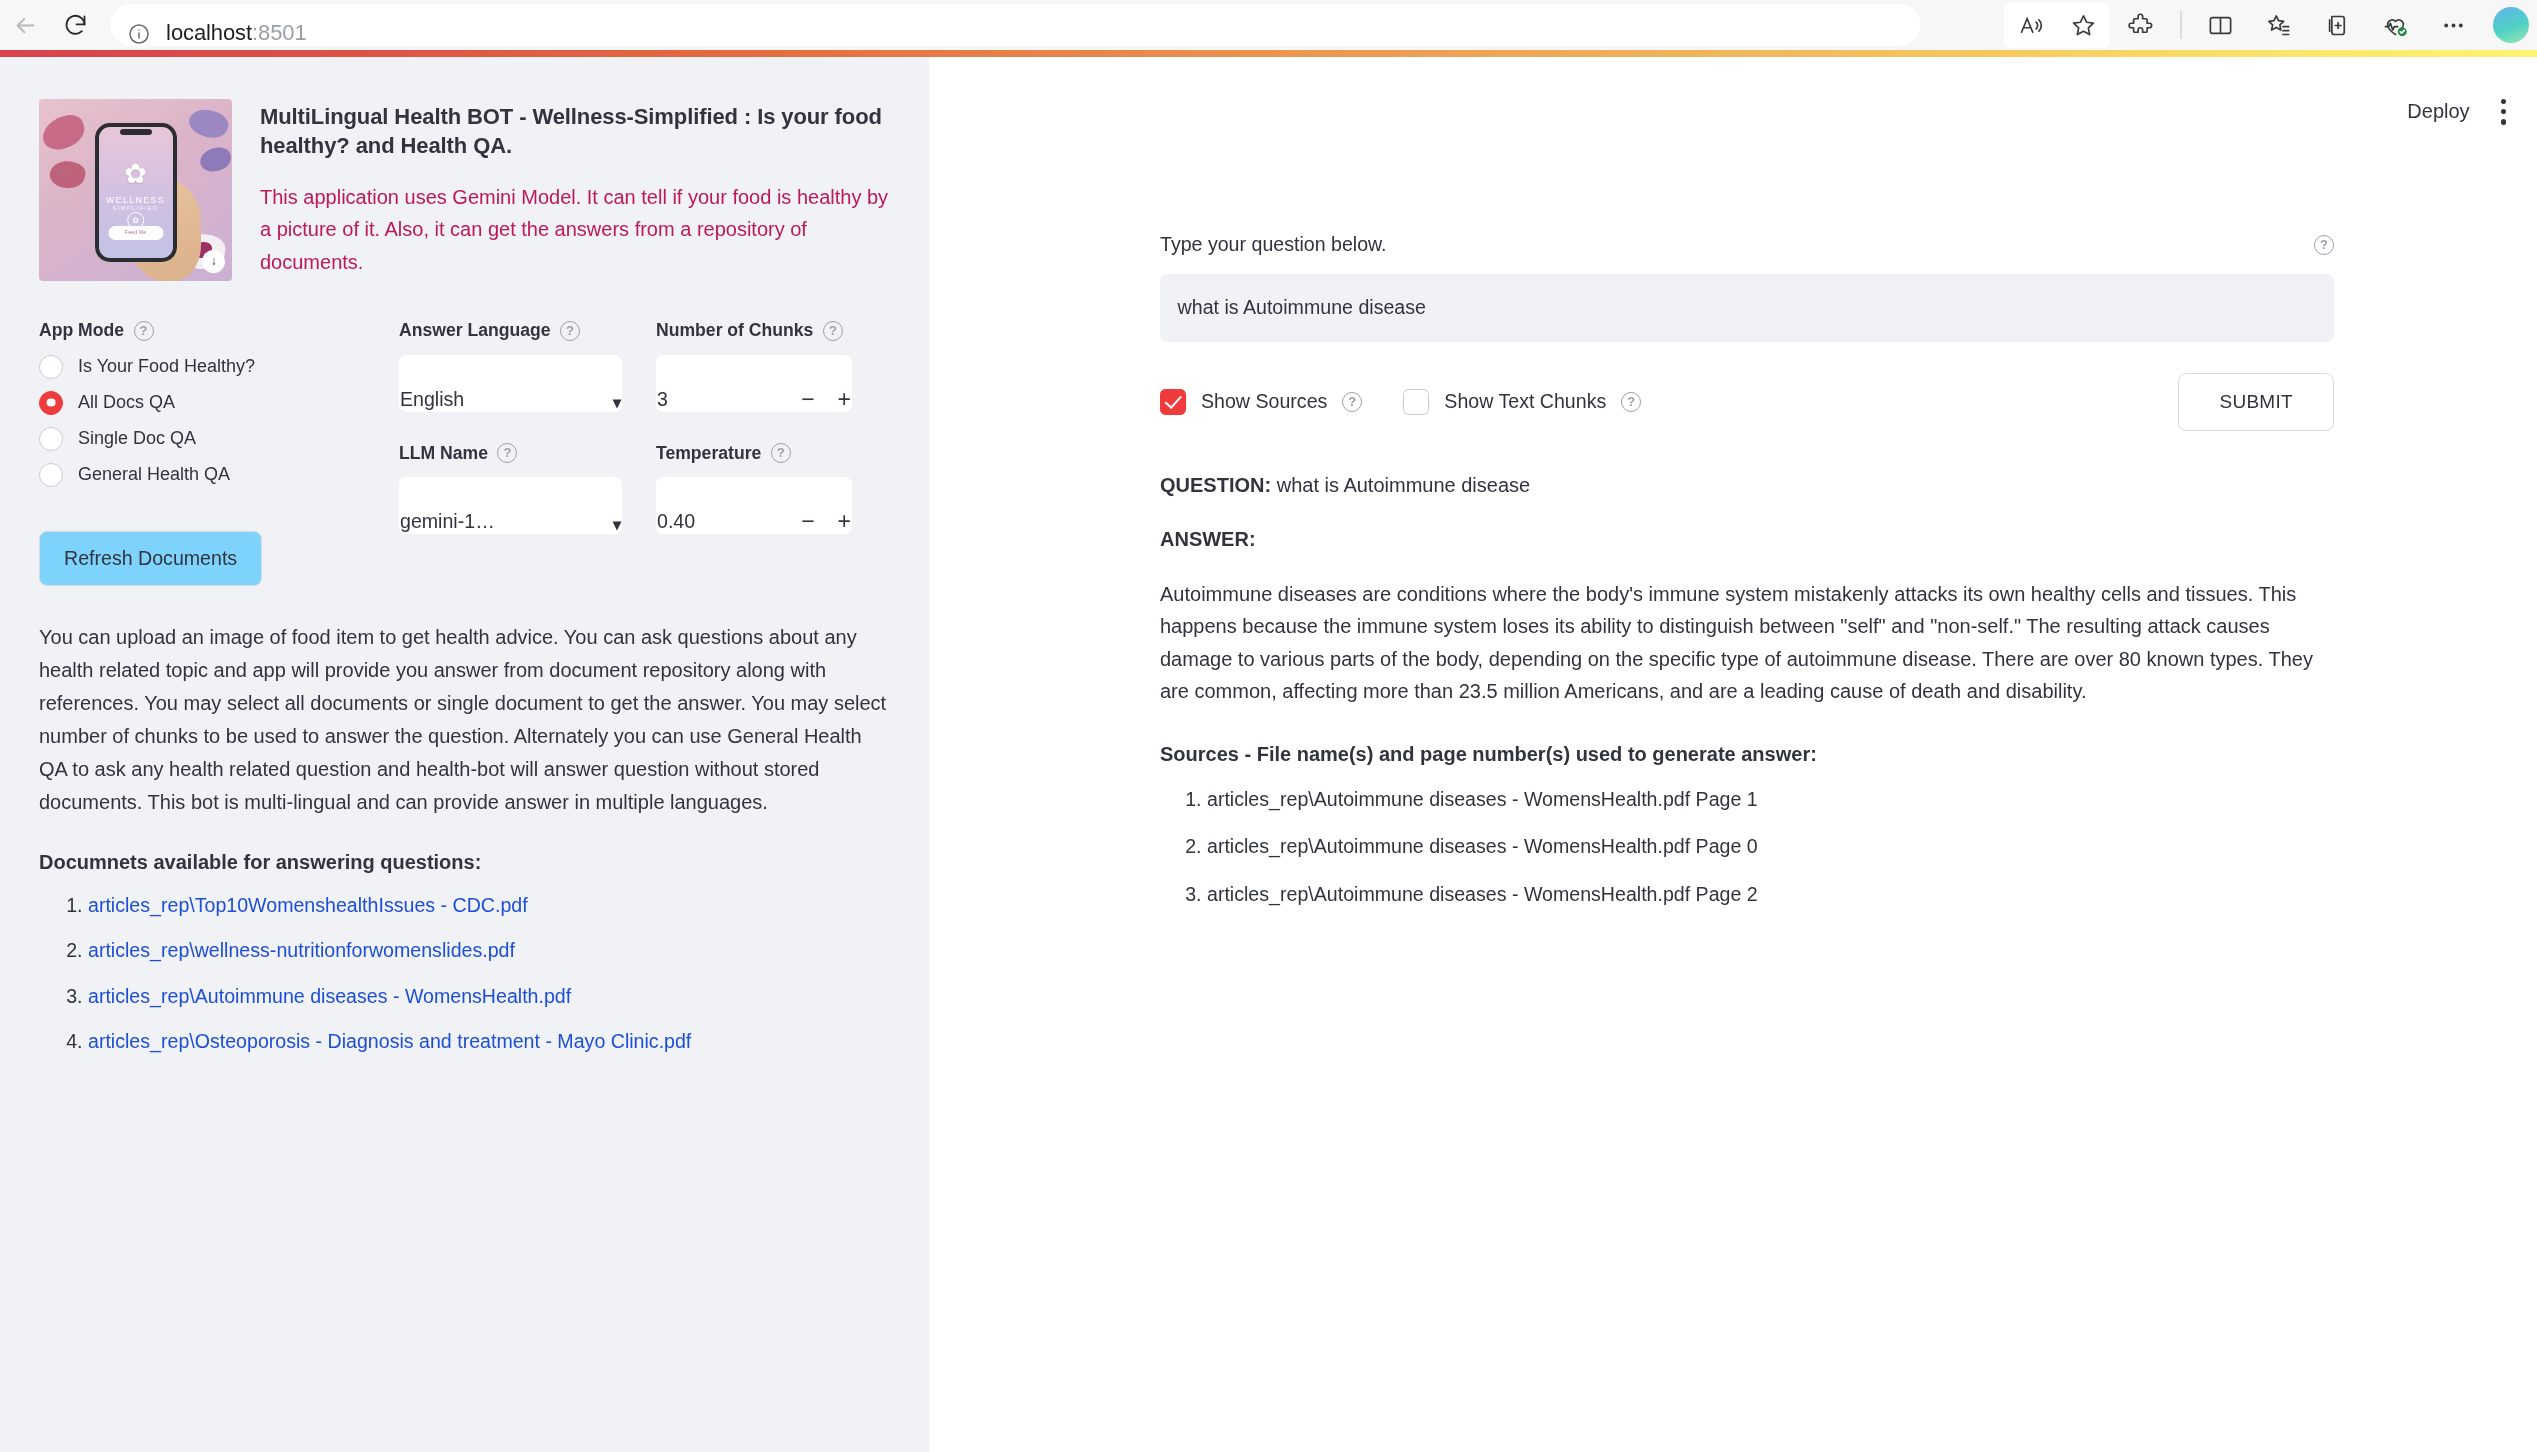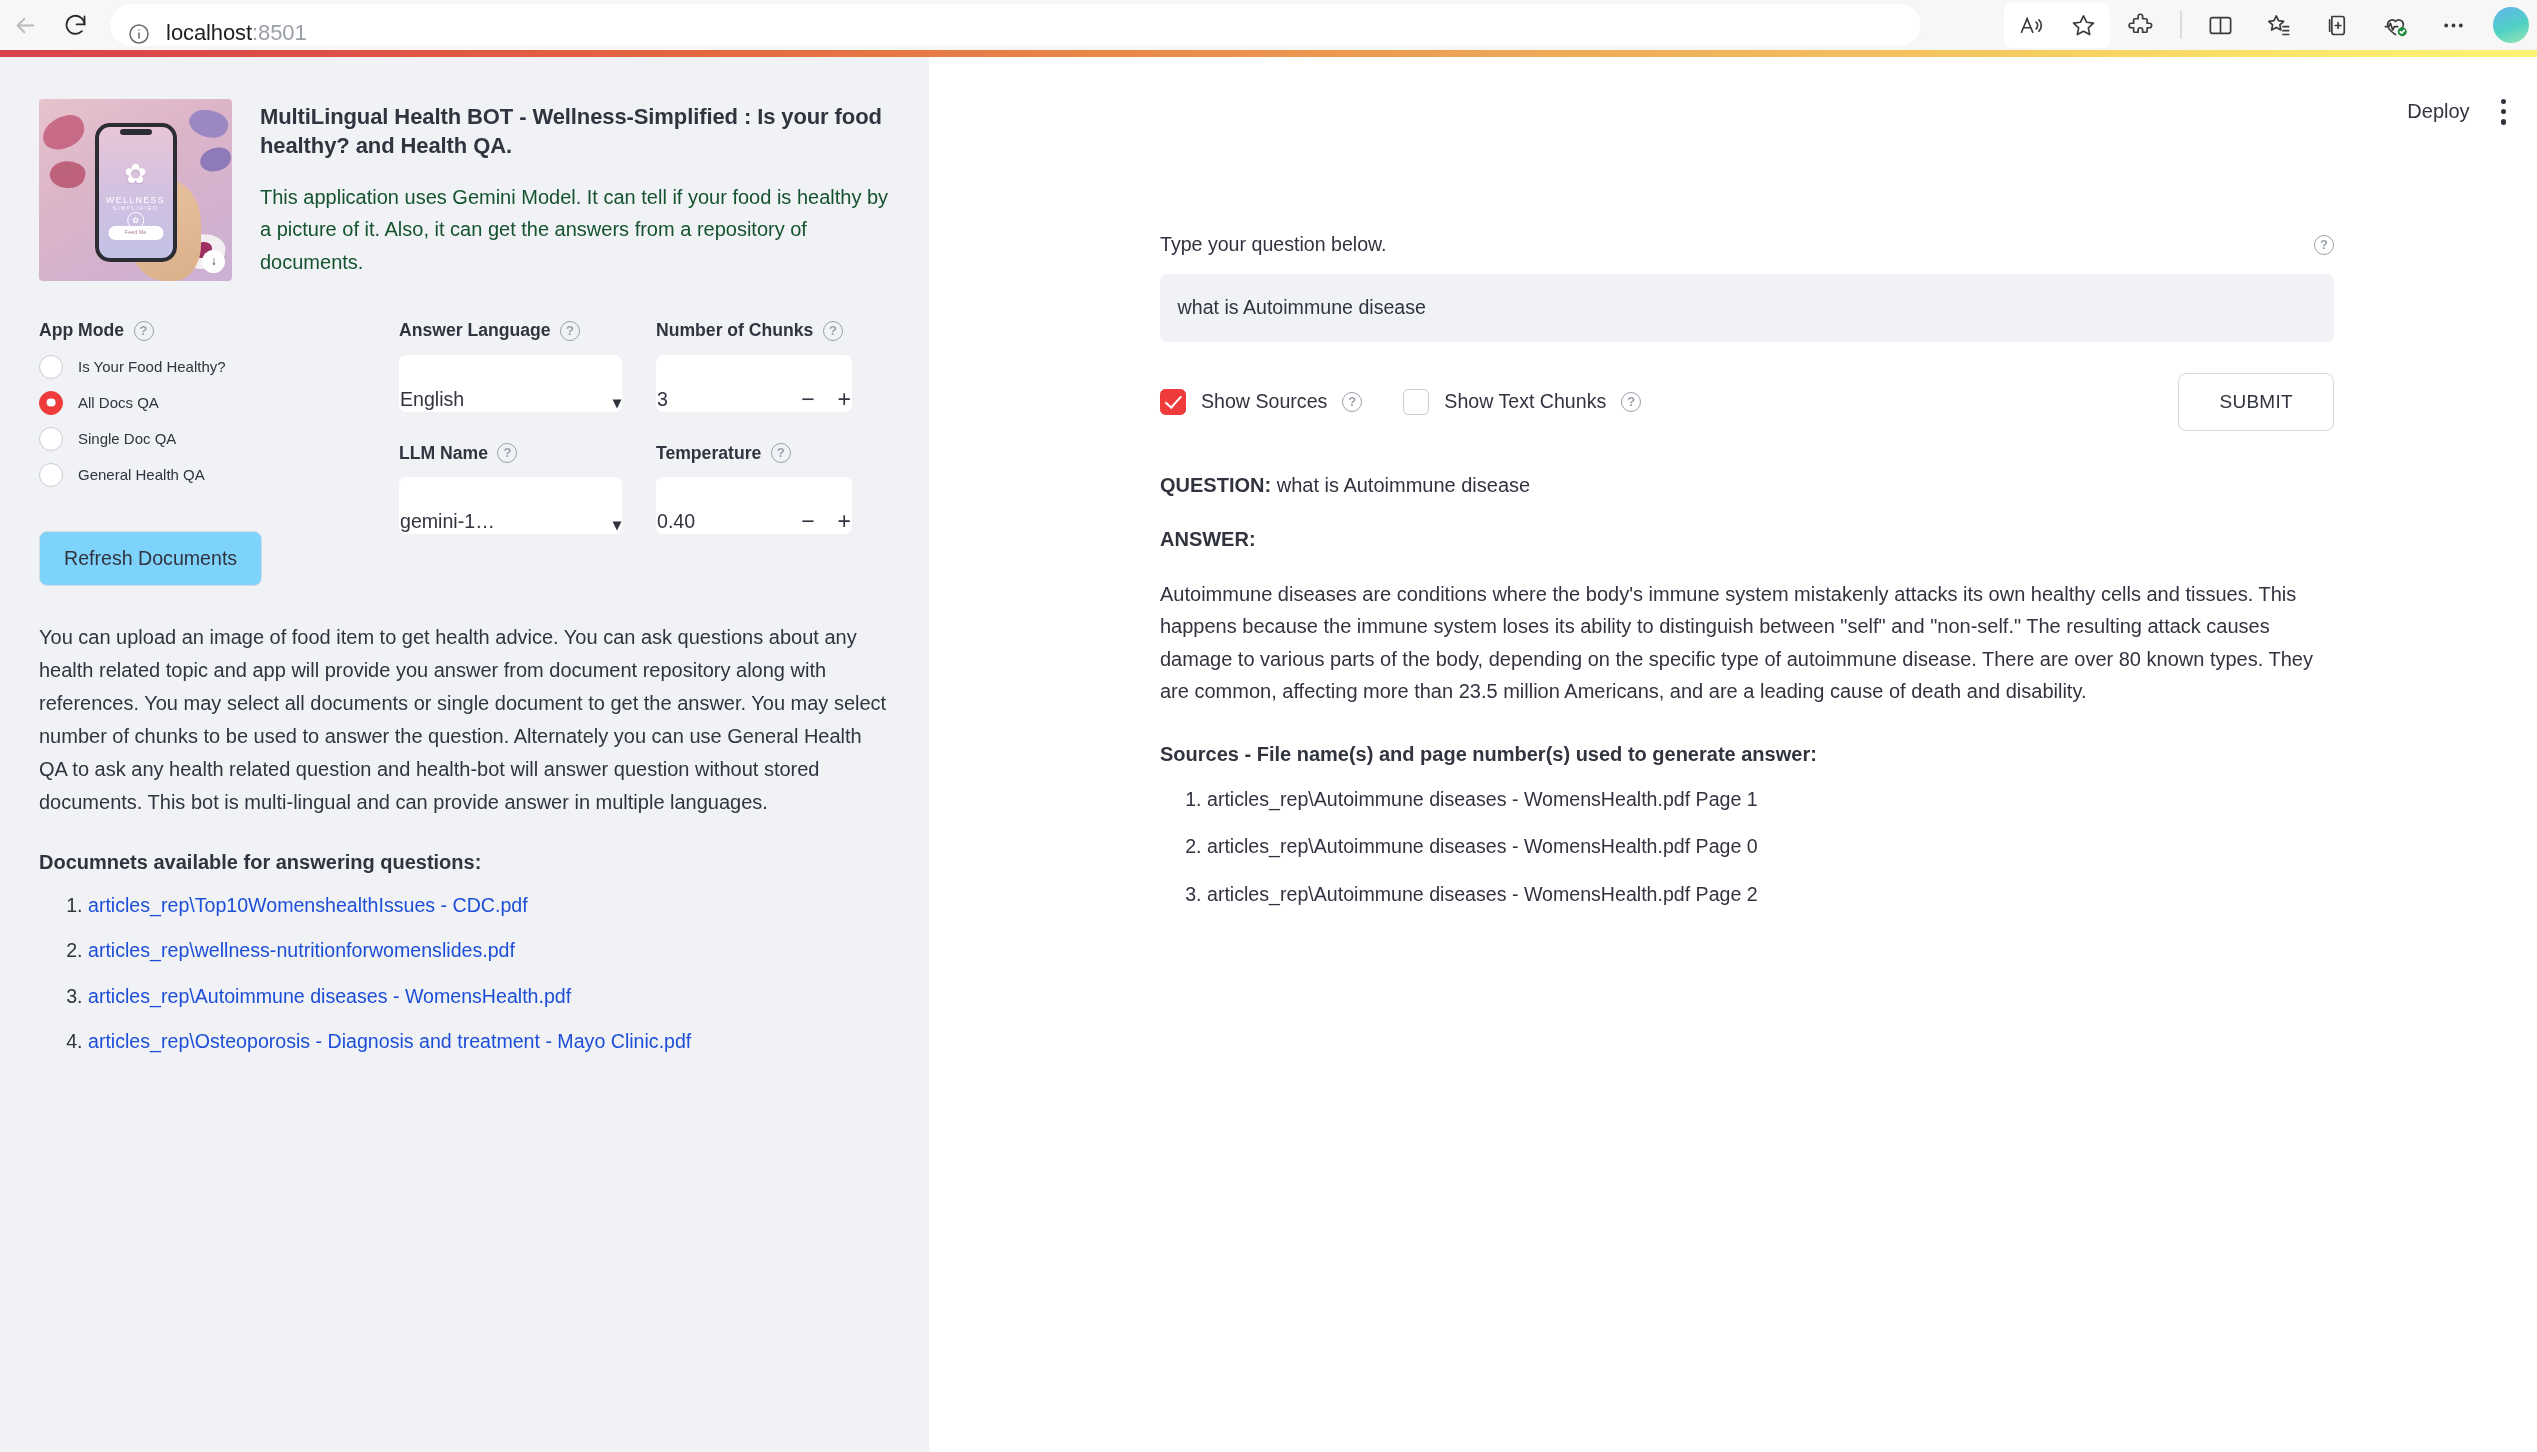--- a/index.html
+++ b/index.html
@@ -139,21 +139,21 @@
     color: #333; font-size: 12px; text-align: center; line-height: 23px;
   }
 
   .hero-text { padding-top: 2.7px; }
   .app-title {
     font-size: 22px; font-weight: 700; color: #31333f; line-height: 1.35;
     letter-spacing: -0.1px;
   }
   .app-desc {
     margin-top: 20px;
-    font-size: 20px; color: #14532d; line-height: 1.62;
+    font-size: 20px; color: #be185d; line-height: 1.62;
   }
 
   
   .ctl-grid { margin-top: 39px; display: flex; gap: 0; }
   .col-mode { width: 360px; }
   .col-a { width: 257px; }
   .col-b { width: 223px; }
 
   .ctl-label {
     display: flex; align-items: center; gap: 9.5px;
@@ -172,21 +172,21 @@
     width: 24px; height: 24px; border-radius: 50%;
     background: #ffffff; border: 1.4px solid #c9ccd4; flex: none;
     position: relative;
   }
   .radio.on { background: #ef3b3b; border-color: #ef3b3b; }
   .radio.on::after {
     content: ""; position: absolute; left: 50%; top: 50%;
     width: 8.8px; height: 8.8px; border-radius: 50%; background: #ffffff;
     transform: translate(-50%,-50%);
   }
-  .radio-label { font-size: 15px; color: #31333f; }
+  .radio-label { font-size: 18px; color: #31333f; }
 
   .field {
     height: 57px; background: #ffffff; border-radius: 6.8px;
     display: flex; align-items: flex-end; padding: 0 0;
     border: 0.7px solid #ffffff;
   }
   .field-select { width: 223px; justify-content: space-between; }
   .field-num { width: 196px; justify-content: space-between; }
   .field-val { font-size: 19.6px; color: #31333f; white-space: nowrap; overflow: hidden; }
   .chev { color: #31333f; font-size: 16px; font-weight: 700; line-height: 1; }

